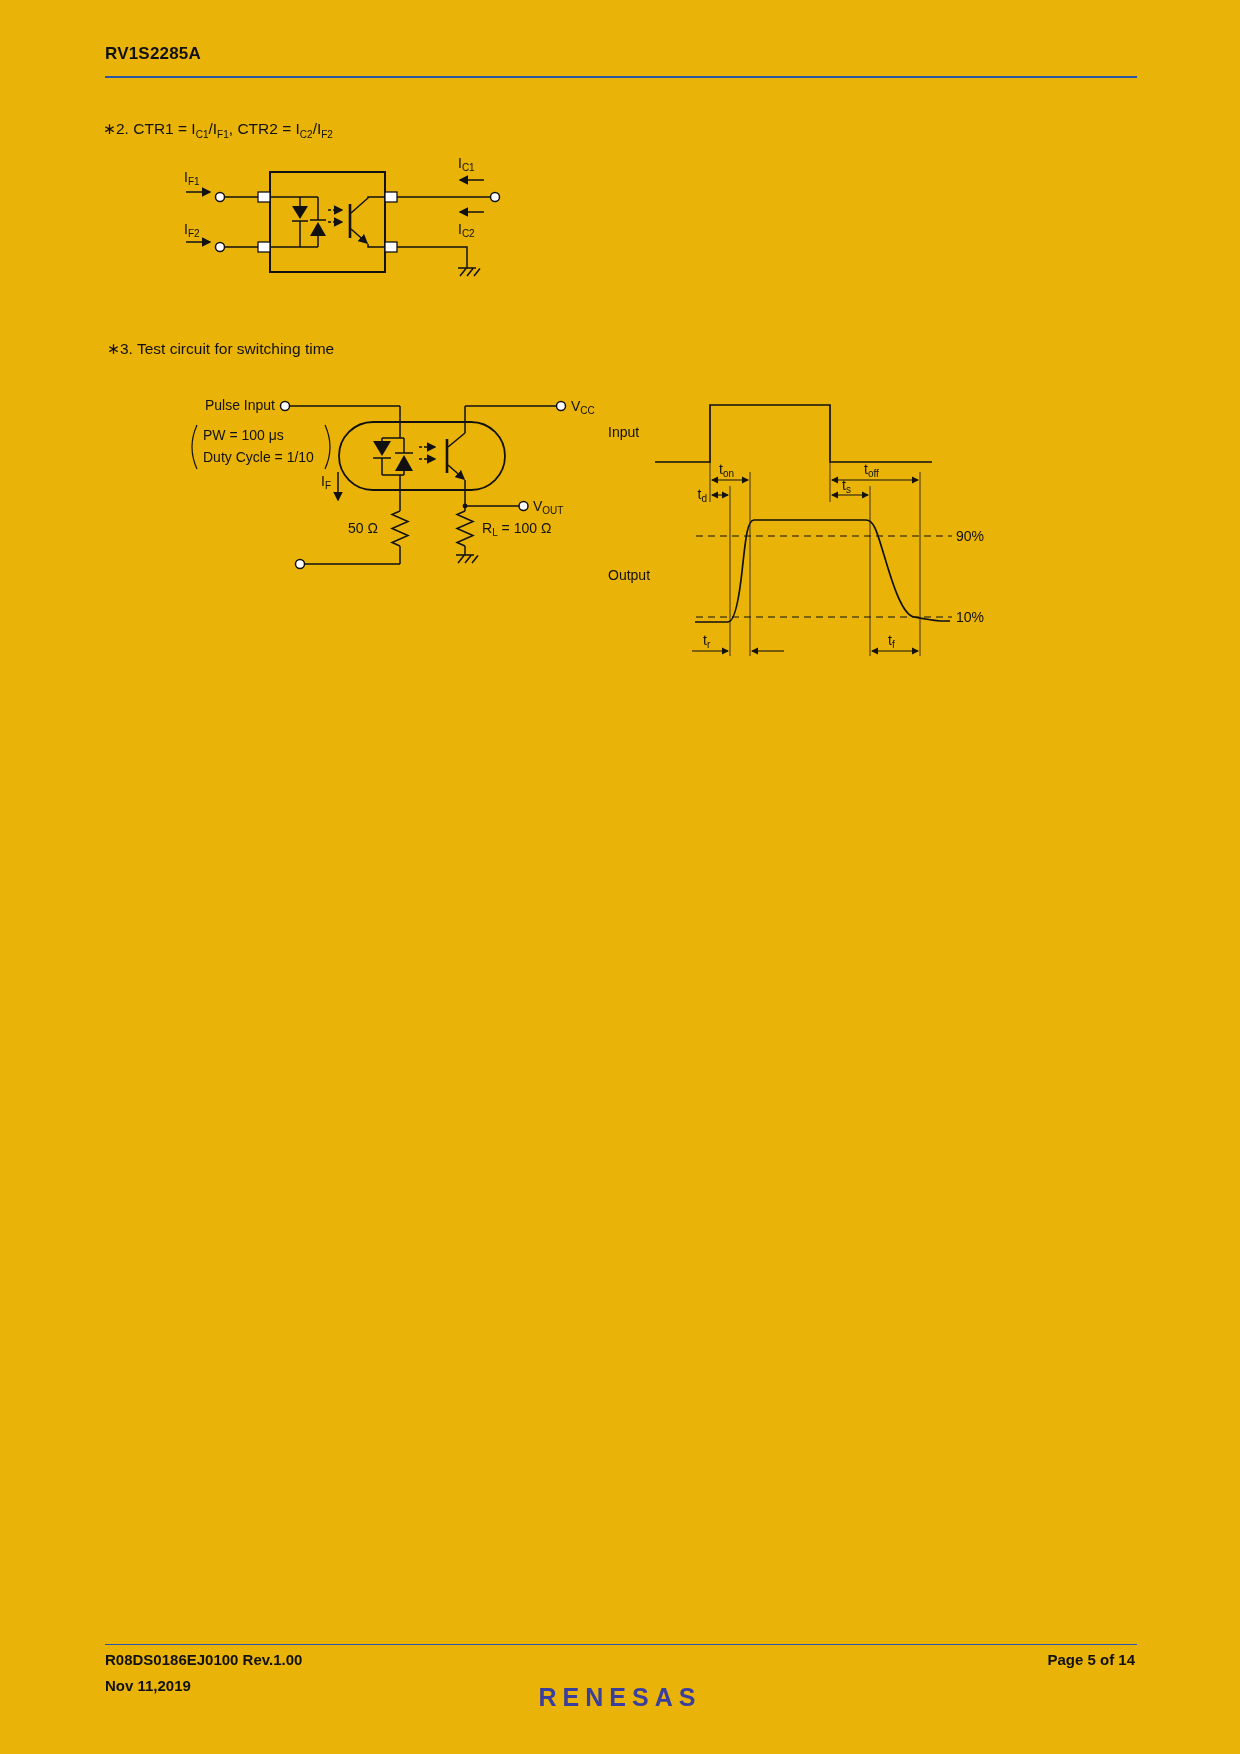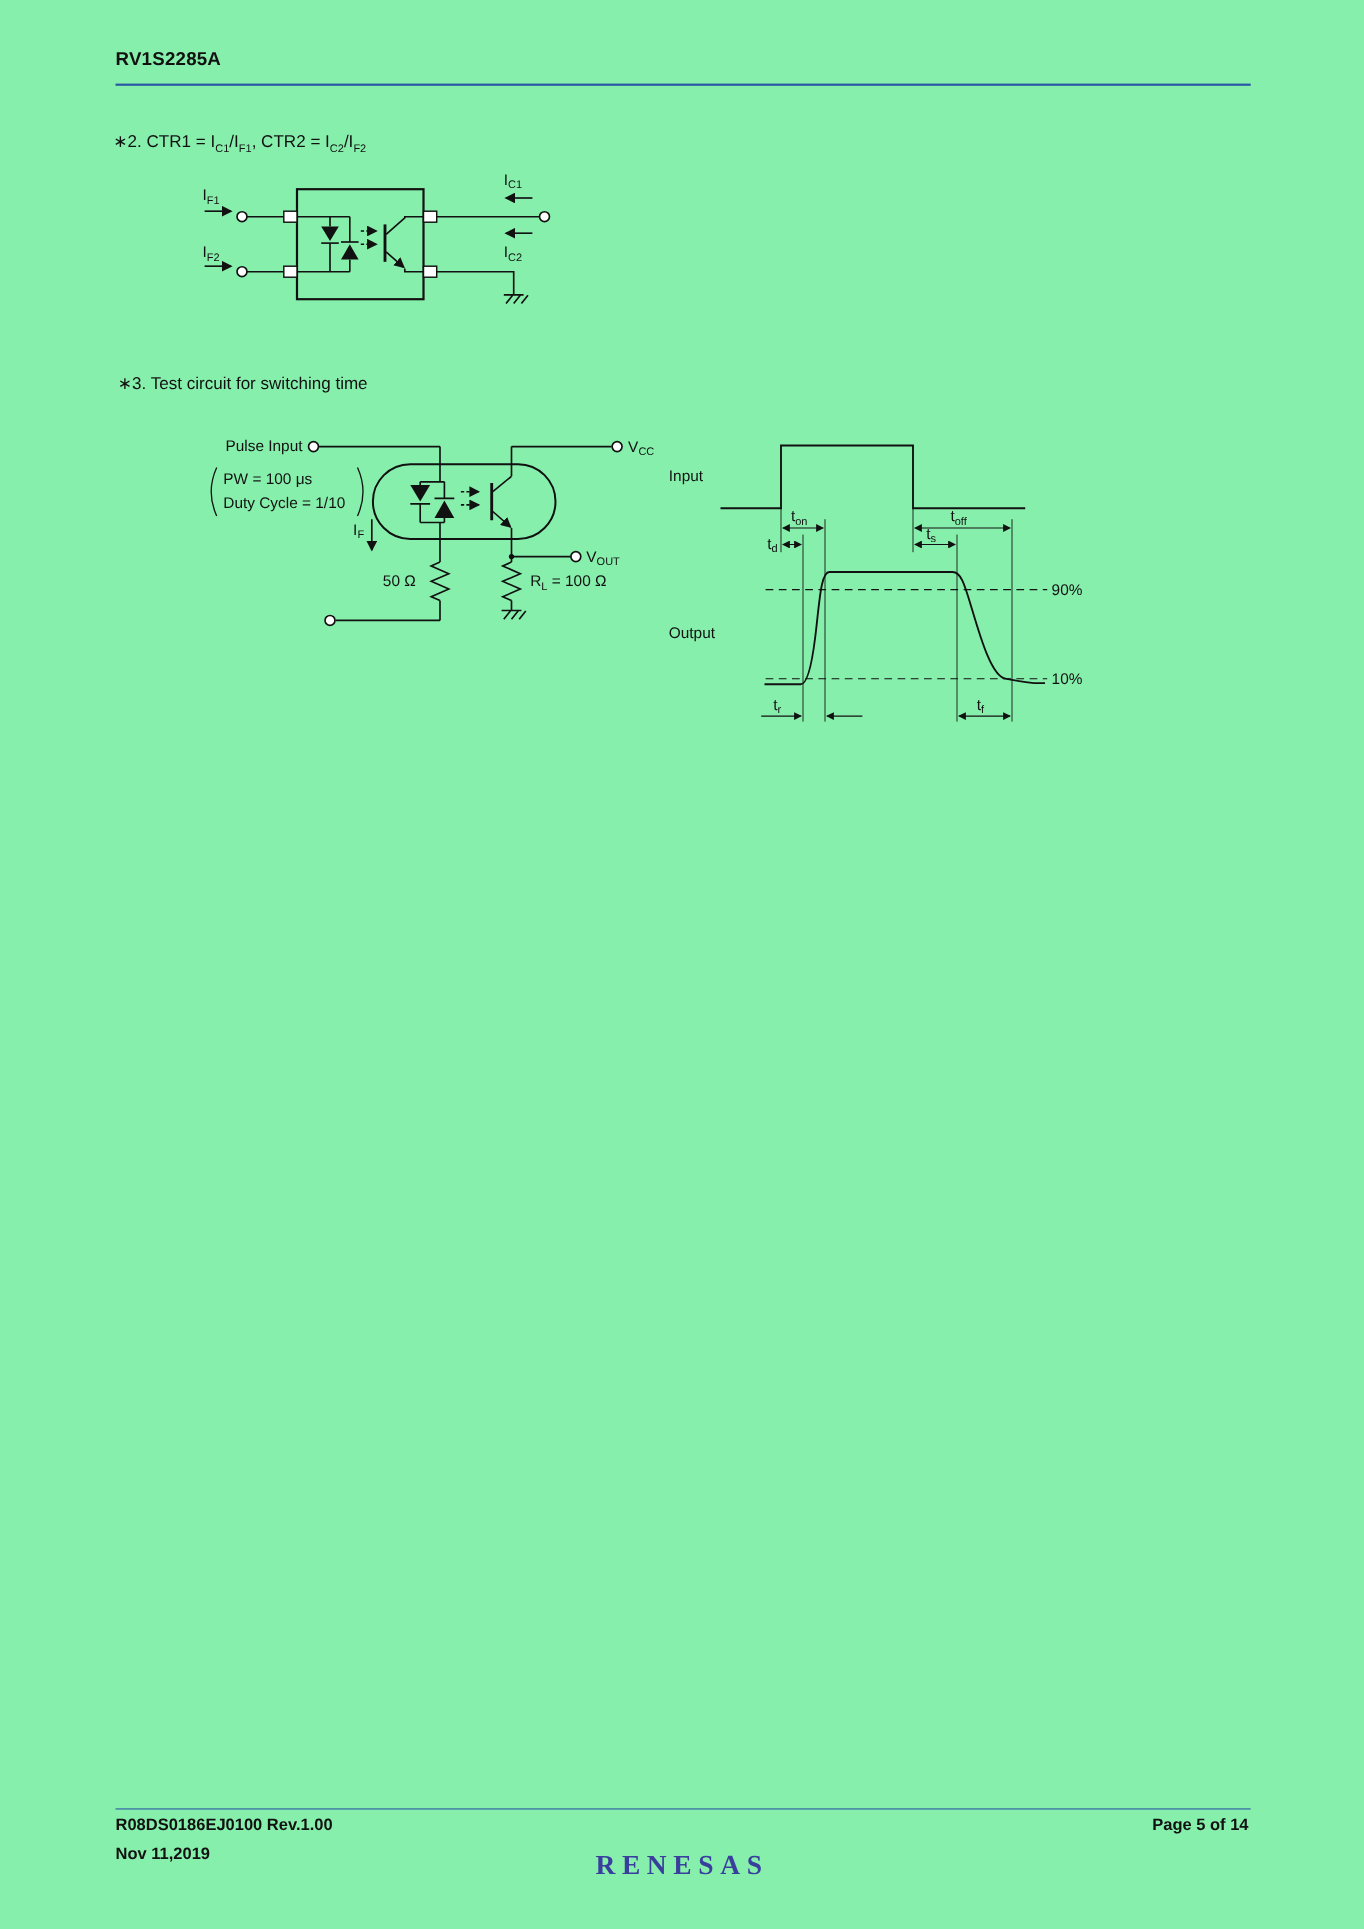--- a/index.html
+++ b/index.html
@@ -1,18 +1,18 @@
 <!DOCTYPE html>
 <html style="--accent_blue: #2a57a5; --logo_color: #3a3f9e; --ink: #111111;"><head>
 <meta charset="utf-8">
 <style>
   * { margin:0; padding:0; box-sizing:border-box; }
   html,body { background:#ffffff; }
   .page {
-    position:relative; width:1240px; height:1754px; background:#86efac;
+    position:relative; width:1240px; height:1754px; background:#eab308;
     font-family:"Liberation Sans", sans-serif; color:#111; overflow:hidden;
   }
   .abs { position:absolute; }
   .doc-title { font-size:17px; font-weight:bold; letter-spacing:.2px; }
   .rule { background: var(--accent_blue, #2a57a5); }
   .note { font-size:15.5px; white-space:nowrap; }
   .note sub { font-size:10px; }
   svg text { font-family:"Liberation Sans", sans-serif; font-size:14px; fill:#111; }
   svg { display:block; }
   .wire { stroke:#111; stroke-width:1.5; fill:none; }
@@ -216,15 +216,15 @@
     <line class="meas" x1="184" y1="263" x2="152" y2="263" marker-end="url(#ah3)"></line>
 
     <text x="288" y="257"><tspan>t</tspan><tspan dy="3" font-size="10">f</tspan></text>
     <line class="meas" x1="272" y1="263" x2="318" y2="263" marker-start="url(#ah3)" marker-end="url(#ah3)"></line>
   </svg>
 
   <div class="abs rule" style="left:105px; top:1644px; width:1032px; height:1px;"></div>
   <div class="abs footer-text" style="left:105px; top:1651px;">R08DS0186EJ0100 Rev.1.00</div>
   <div class="abs footer-text" style="right:105px; top:1651px;margin-left:12px;">Page 5 of 14</div>
   <div class="abs footer-text" style="left:105px; top:1677px;">Nov 11,2019</div>
-  <div class="abs logo" style="left:50%; top:1683px; transform:translateX(-50%);font-family:Liberation Serif, serif;">RENESAS</div>
+  <div class="abs logo" style="left:50%; top:1683px; transform:translateX(-50%);">RENESAS</div>
 
 </div>
 
 </body></html>

